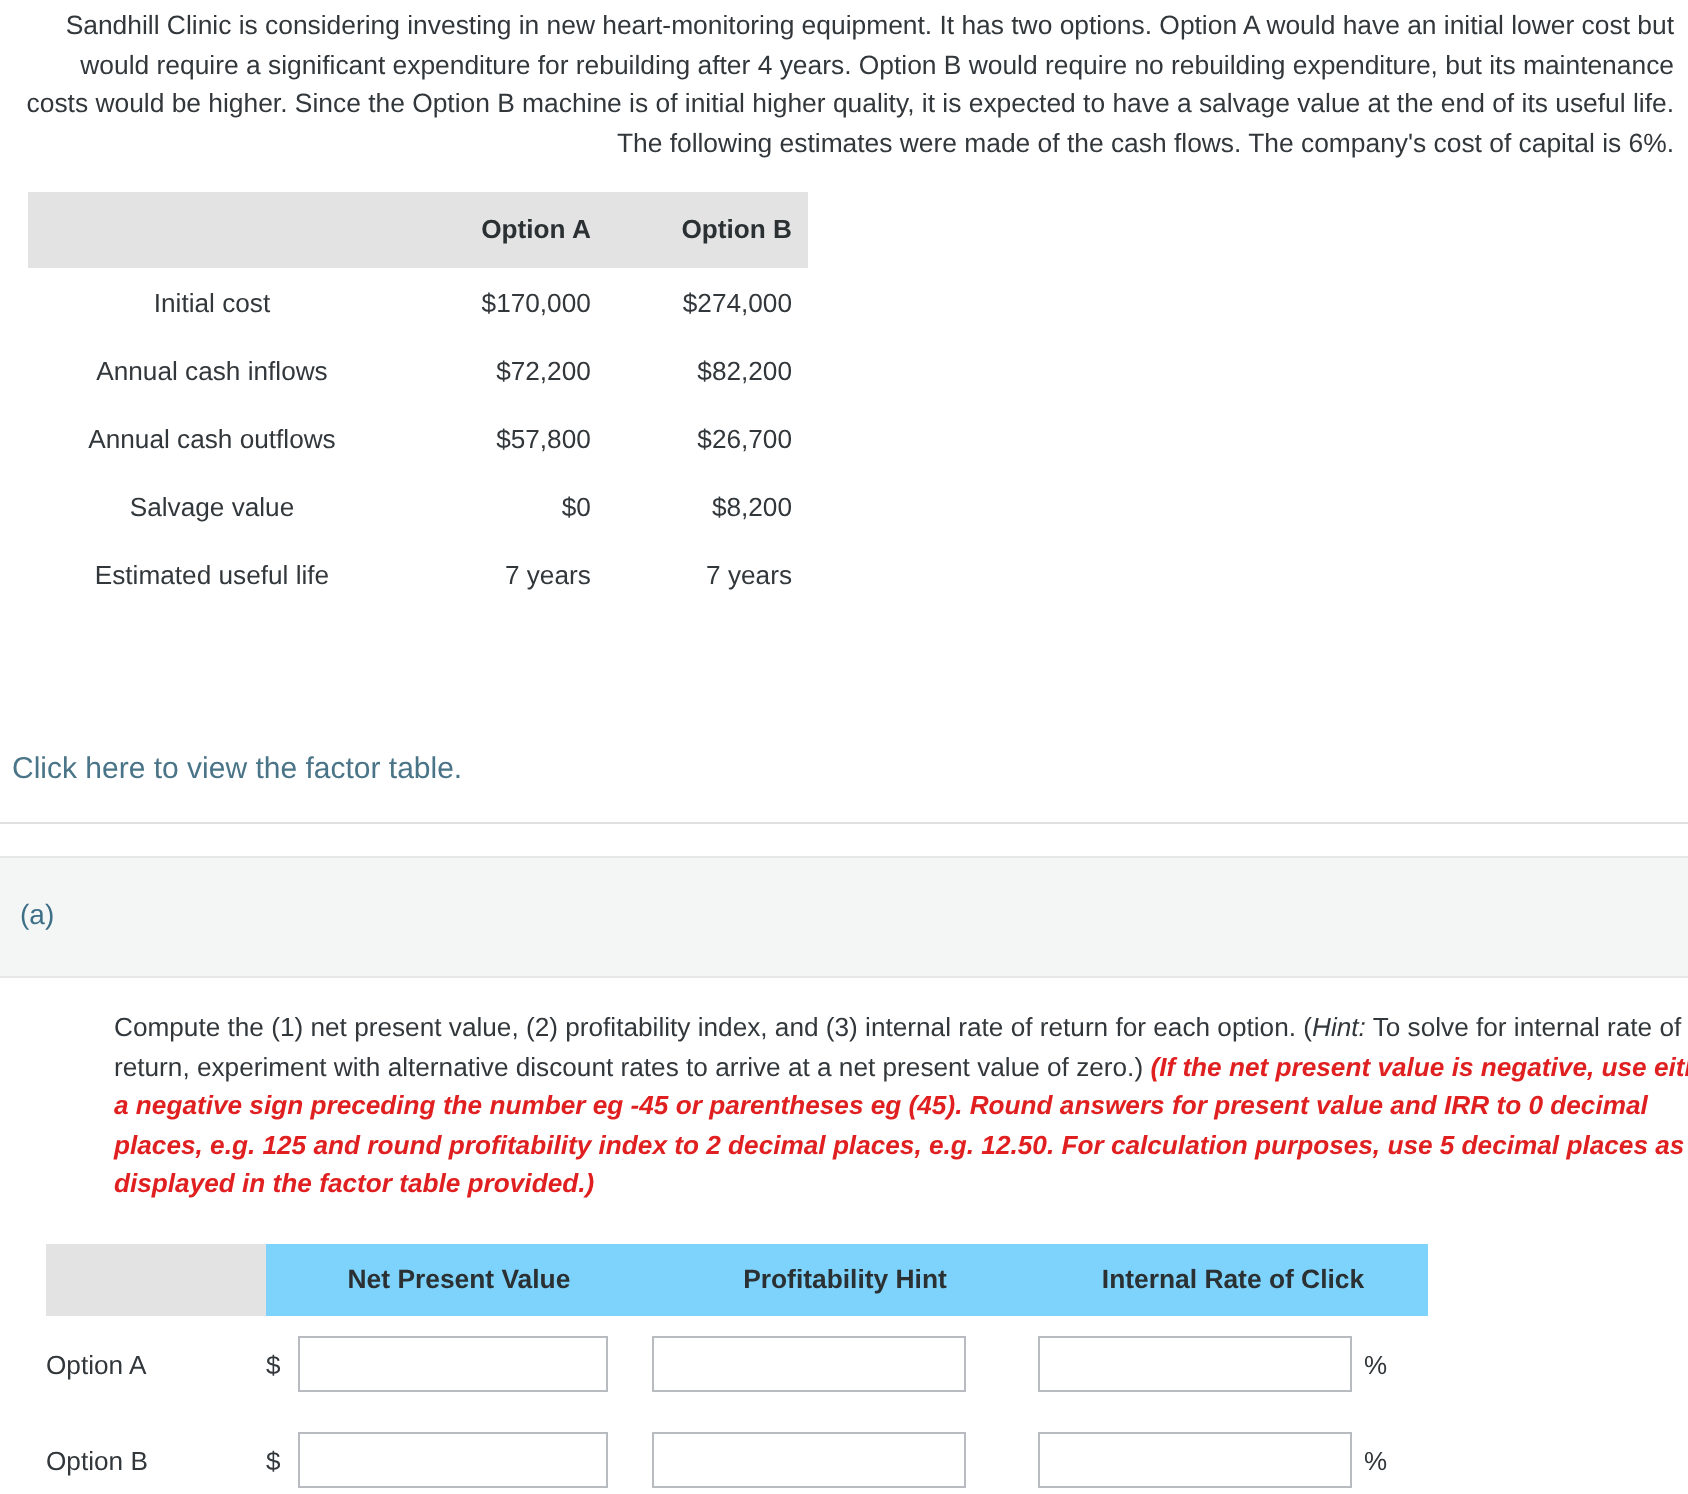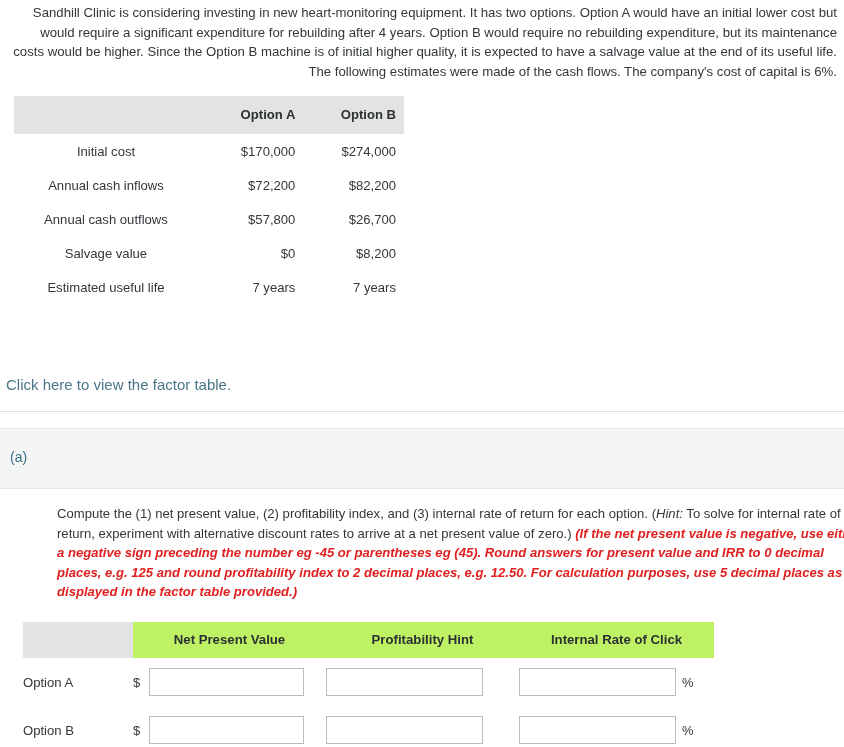--- a/index.html
+++ b/index.html
@@ -129,21 +129,21 @@
   .answer-table {
     position: absolute;
     left: 23px;
     top: 622px;
     width: 691px;
     border-collapse: collapse;
     font-size: 13.1px;
     color: #32373b;
   }
   .answer-table thead th {
-    background: #bef264;
+    background: #7dd3fc;
     font-weight: bold;
     font-size: 13.2px;
     padding: 10px 4px 11px 4px;
     text-align: center;
     color: #2b3033;
     white-space: nowrap;
     height: 32px;
     box-sizing: border-box;
   }
   .answer-table th.corner { width: 110px; background: #e3e3e3; }

